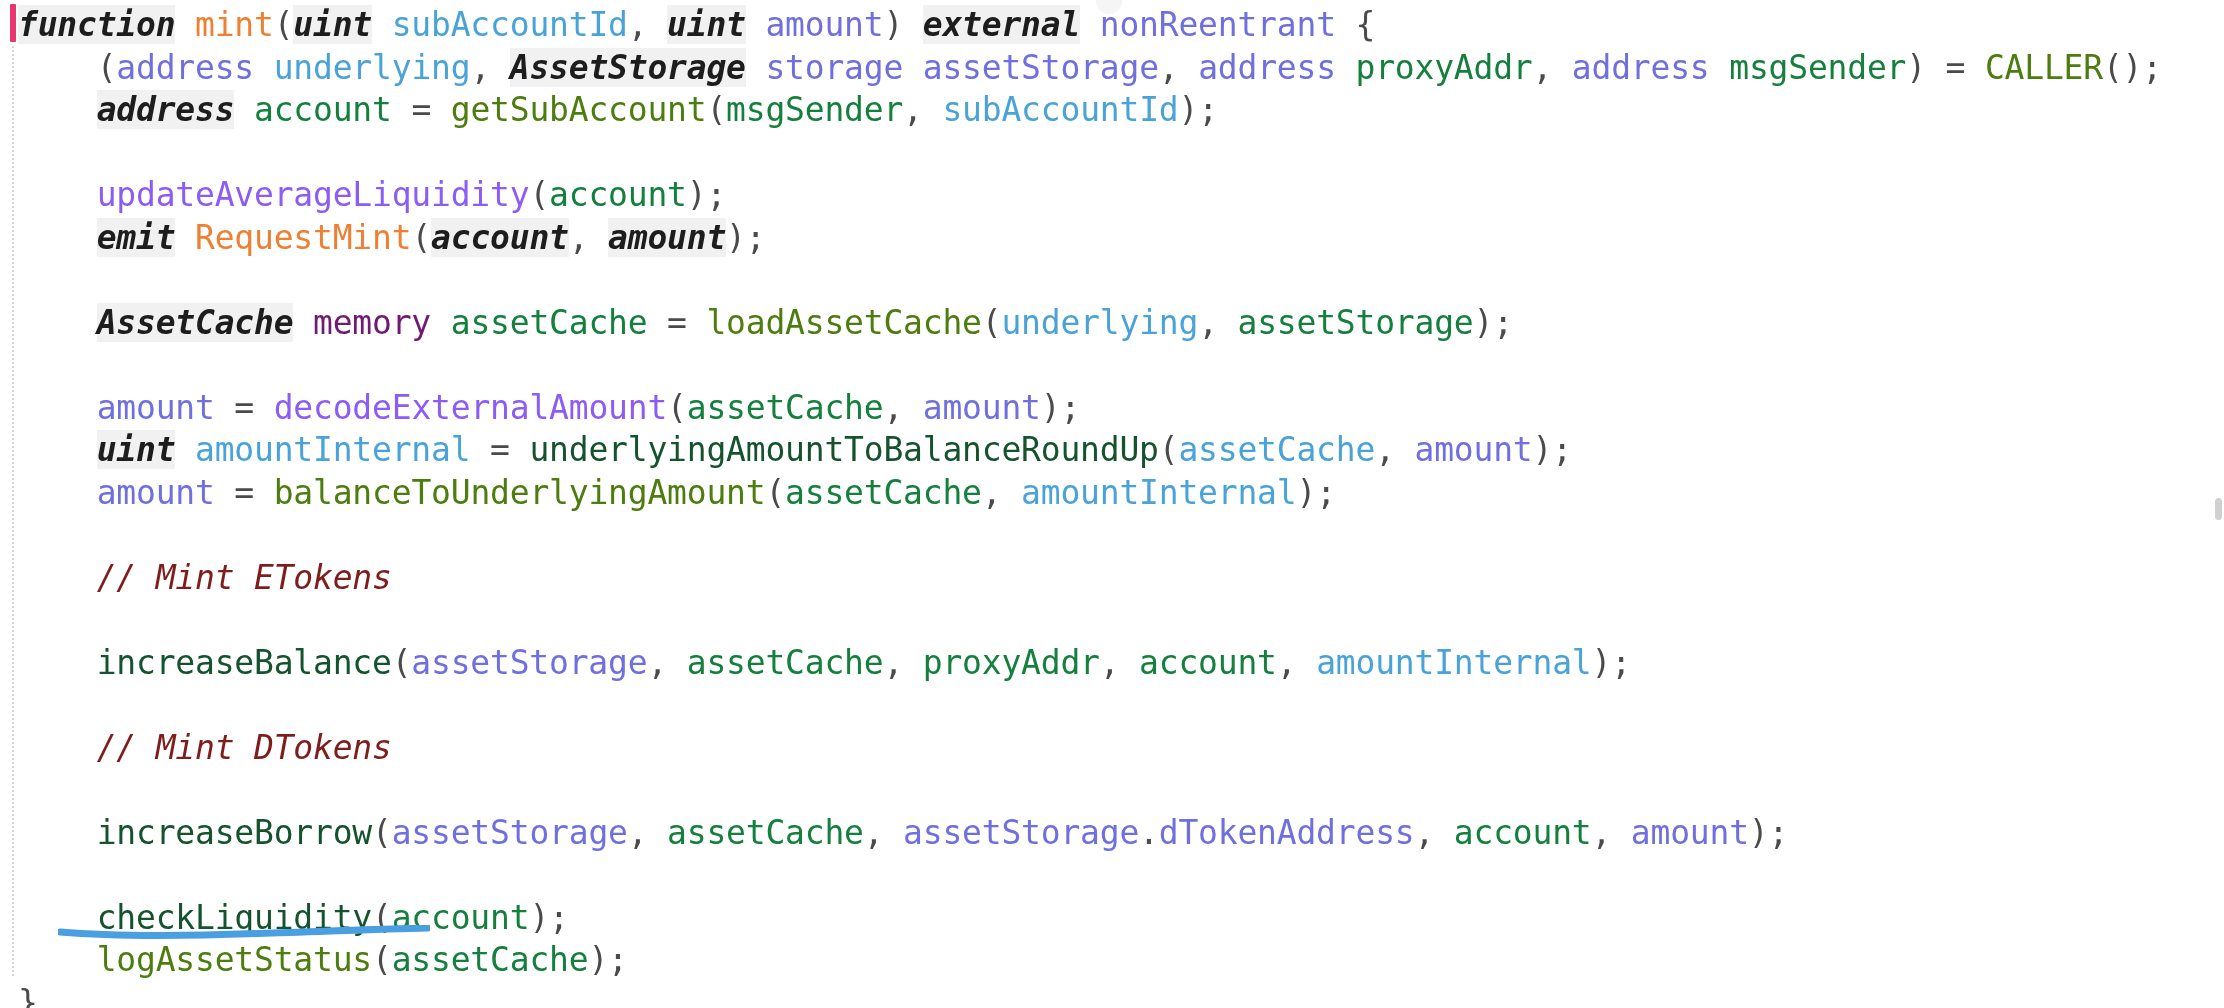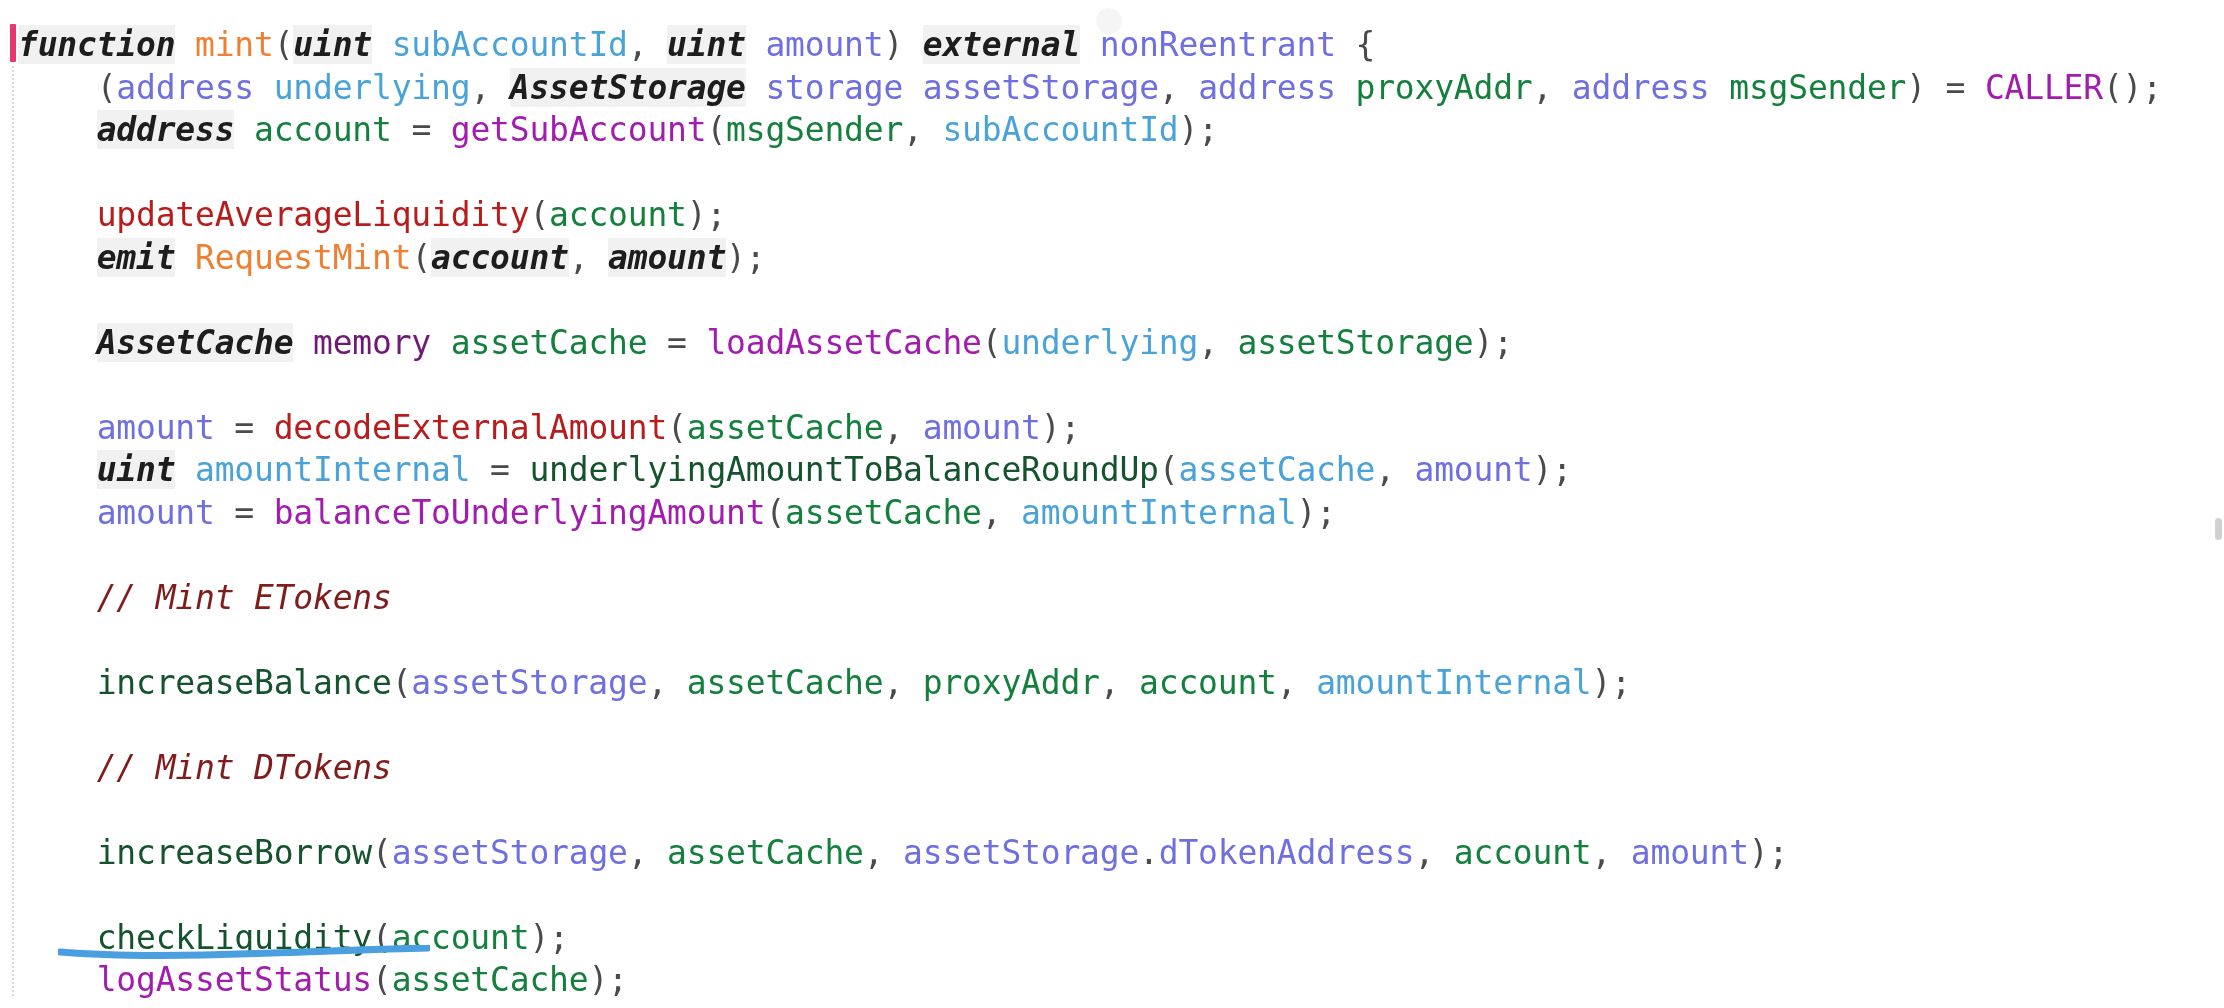--- a/index.html
+++ b/index.html
@@ -15,21 +15,20 @@
     font-family: "DejaVu Sans Mono", "Liberation Mono", monospace;
   }
 
   
   #editor {
     position: relative;
     width: 2224px;
     height: 744px;
     background: #ffffff;
     box-sizing: border-box;
-    margin-top: 20px;
   }
 
   
   .change-marker {
     position: absolute;
     left: 10px;
     top: 4px;
     width: 6px;
     height: 38px;
     background: #e8376f;
@@ -87,23 +86,23 @@
     white-space: pre;
   }
   .line.blank { height: 42.5px; }
 
   
   .kw       { color: #1d1d1d; font-style: italic; font-weight: bold;
               background: #f1f1f1; }      
   .type     { color: #1d1d1d; font-style: italic; font-weight: bold;
               background: #f1f1f1; }      
   .fnname   { color: #ef8033; }           
-  .call-t   { color: #a21caf; }           
+  .call-t   { color: #4d7c0f; }           
   .call-g   { color: #14532d; }           
-  .call-b   { color: #b91c1c; text-align: center; }           
+  .call-b   { color: #8b5cf6; text-align: center; }           
   .var-b    { color: #6f6fe0; }           
   .var-g    { color: #15803d; }           
   .var-t    { color: #4aa3d8; }           
   .var-teal { color: #701a75; }           
   .mod      { color: #6f6fe0; }           
   .punct    { color: #4a4a4a; }           
   .cmt      { color: #7f1d1d; font-style: italic; text-align: right; }
   .plain    { color: #3a3a3a; }
 
   

